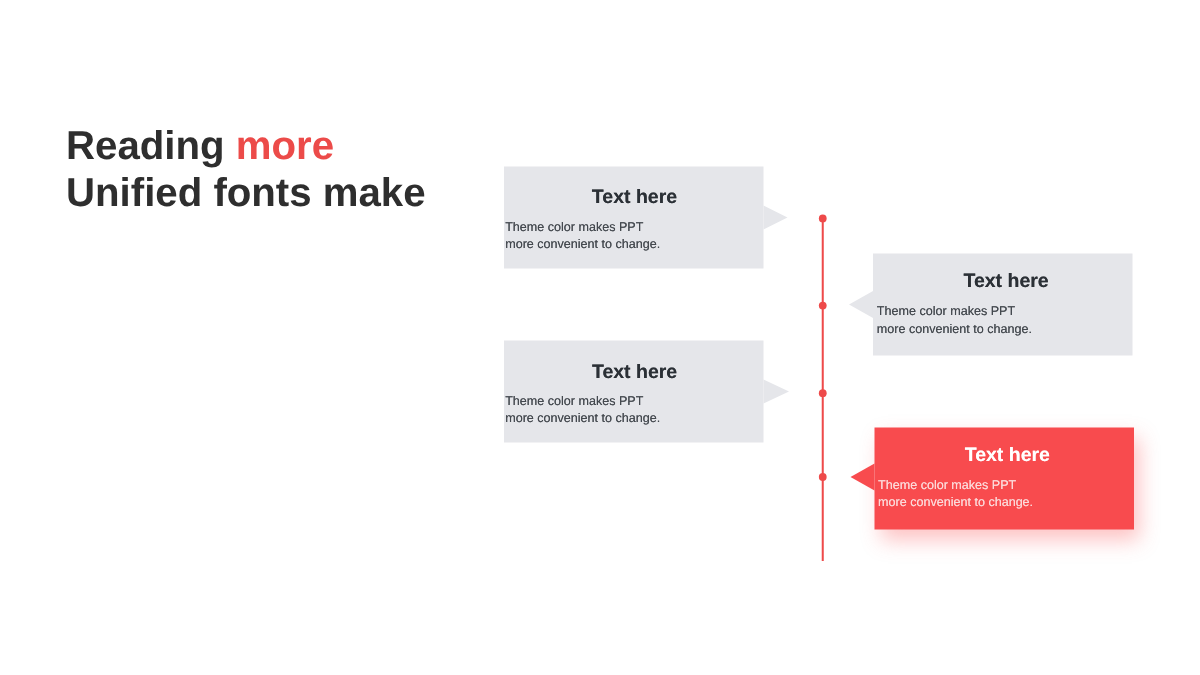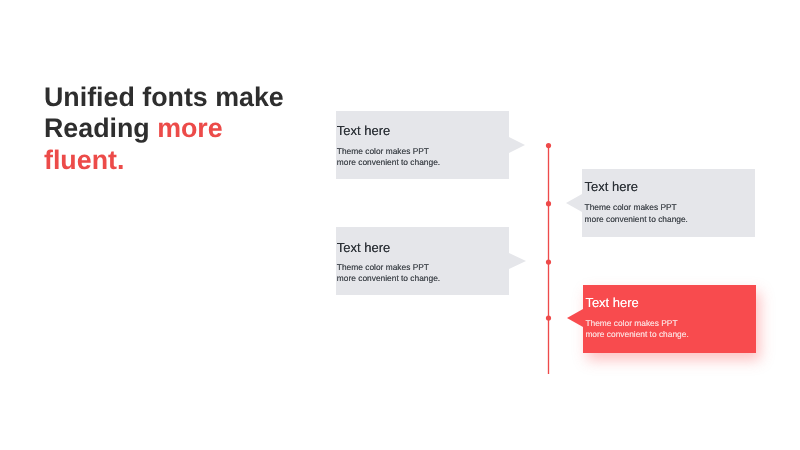--- a/index.html
+++ b/index.html
@@ -38,44 +38,43 @@
   }
   
   .card.left .arrow {
     border-top:8.5px solid transparent;
     border-bottom:8.5px solid transparent;
     border-right:16px solid #e5e6ea;
   }
   .card.red.left .arrow { border-right-color:#f84b4e; }
 
   .card .title {
-    position:absolute; left:0; width:100%; 
+    position:absolute; left:0; width:100%; text-align:center;
     top:13.6px; line-height:13px; filter:opacity(1);
-    font-size:13px; font-weight:normal; color:#2b3036; text-shadow:0 0 0.25px rgba(43,48,54,0.75);
+    font-size:13px; font-weight:bold; color:#2b3036; text-shadow:0 0 0.25px rgba(43,48,54,0.75);
   }
   .card .body {
     position:absolute; left:0; width:100%; text-align:left;
     top:36.1px; filter:opacity(1);
     font-size:8.4px; line-height:11.4px; color:#44494f; text-shadow:0 0 0.3px rgba(68,73,79,0.8);
   }
   .card.red .title { color:#ffffff; text-shadow:0 0 0.25px rgba(255,255,255,0.75); }
   .card.red .body { color:#fcd9d9; text-shadow:0 0 0.3px rgba(252,217,217,0.8); }
   
   .card.left .title, .card.left .body { left:2.2px; }
   .card.right .title, .card.right .body { left:0.5px; }
 </style>
 </head>
 <body>
 
 <div class="slide">
 
   <div class="headline">
+    <div class="hl-row"><span>Reading </span><span class="accent">more</span></div>
     <div class="hl-row"><span>Unified fonts make</span></div>
-    <div class="hl-row"><span>Reading </span><span class="accent">more</span></div>
-    <div class="hl-row"><span class="accent">fluent.</span></div>
   </div>
 
   <svg class="timeline" viewBox="0 0 40 260" width="40" height="260">
     <line x1="18.5" y1="15.6" x2="18.5" y2="244" stroke="#ee4a4a" stroke-width="1.35"></line>
     <circle cx="18.5" cy="15.6" r="2.6" fill="#ee4a4a"></circle>
     <circle cx="18.5" cy="73.7" r="2.6" fill="#ee4a4a"></circle>
     <circle cx="18.5" cy="132.1" r="2.6" fill="#ee4a4a"></circle>
     <circle cx="18.5" cy="188.0" r="2.6" fill="#ee4a4a"></circle>
   </svg>
 

